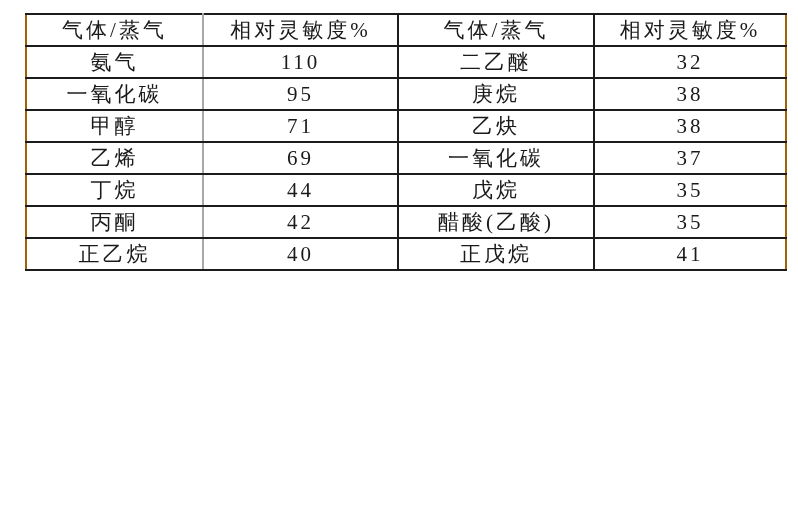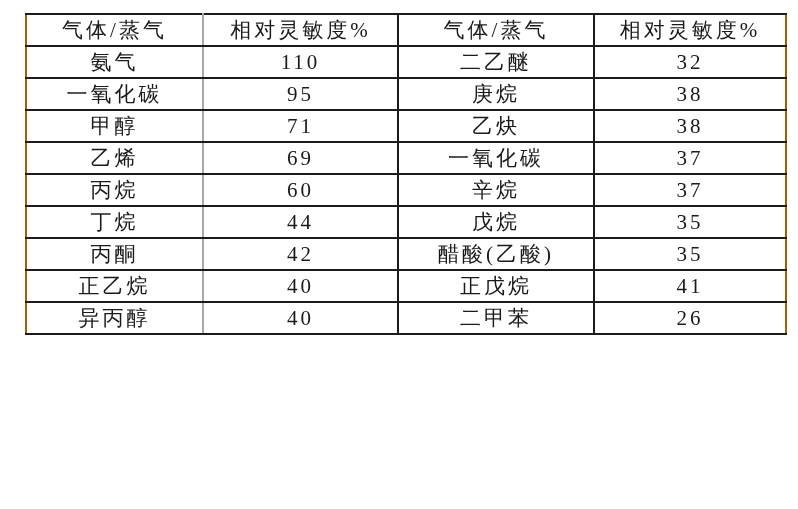--- a/index.html
+++ b/index.html
@@ -76,44 +76,32 @@
           <td class="c3">乙炔</td>
           <td class="c4">38</td>
         </tr>
         <tr>
           <td class="c1">乙烯</td>
           <td class="c2">69</td>
           <td class="c3">一氧化碳</td>
           <td class="c4">37</td>
         </tr>
         <tr>
-          <td class="c1">丙烷</td>
-          <td class="c2">60</td>
-          <td class="c3">辛烷</td>
-          <td class="c4">37</td>
-        </tr>
-        <tr>
           <td class="c1">丁烷</td>
           <td class="c2">44</td>
           <td class="c3">戊烷</td>
           <td class="c4">35</td>
         </tr>
         <tr>
           <td class="c1">丙酮</td>
           <td class="c2">42</td>
           <td class="c3">醋酸(乙酸)</td>
           <td class="c4">35</td>
         </tr>
         <tr>
           <td class="c1">正乙烷</td>
           <td class="c2">40</td>
           <td class="c3">正戊烷</td>
           <td class="c4">41</td>
         </tr>
-        <tr>
-          <td class="c1">异丙醇</td>
-          <td class="c2">40</td>
-          <td class="c3">二甲苯</td>
-          <td class="c4">26</td>
-        </tr>
       </tbody>
   </table>
 </div>
 
 </body></html>

